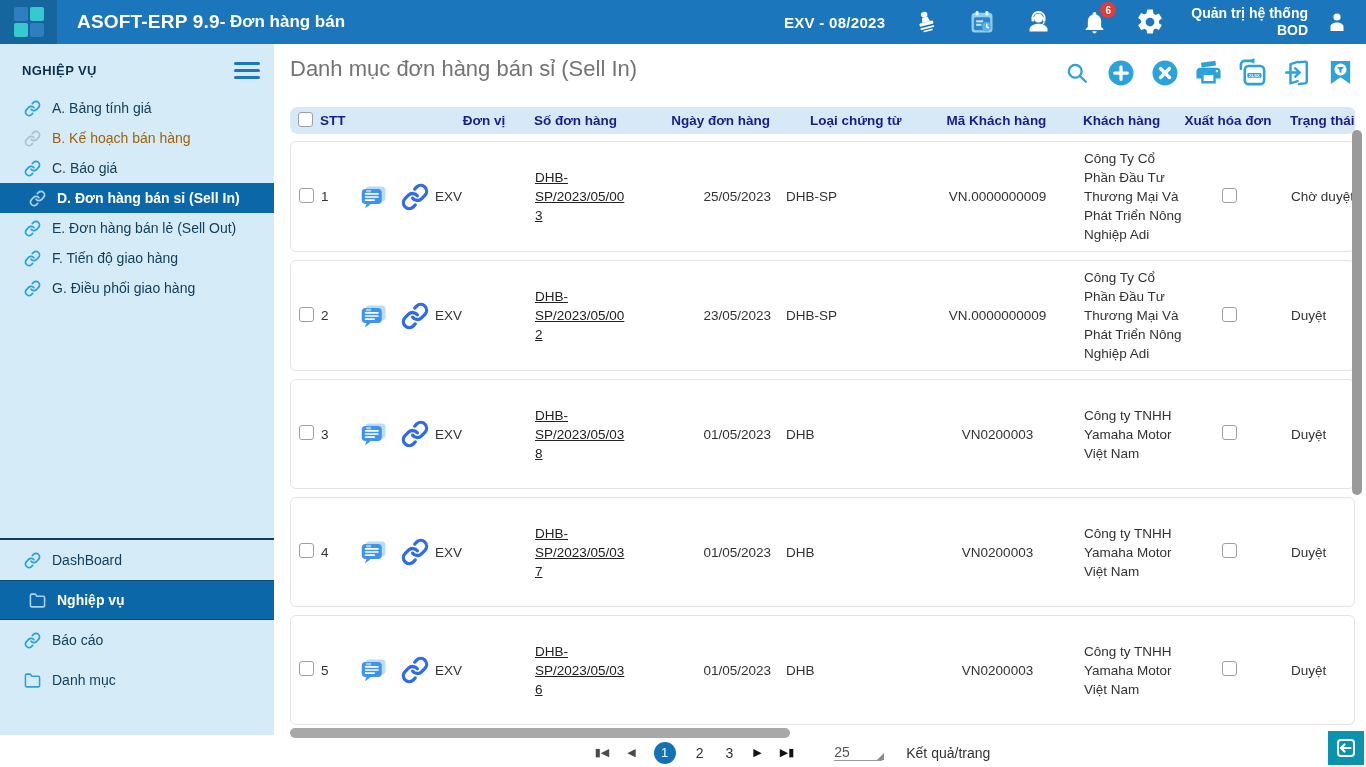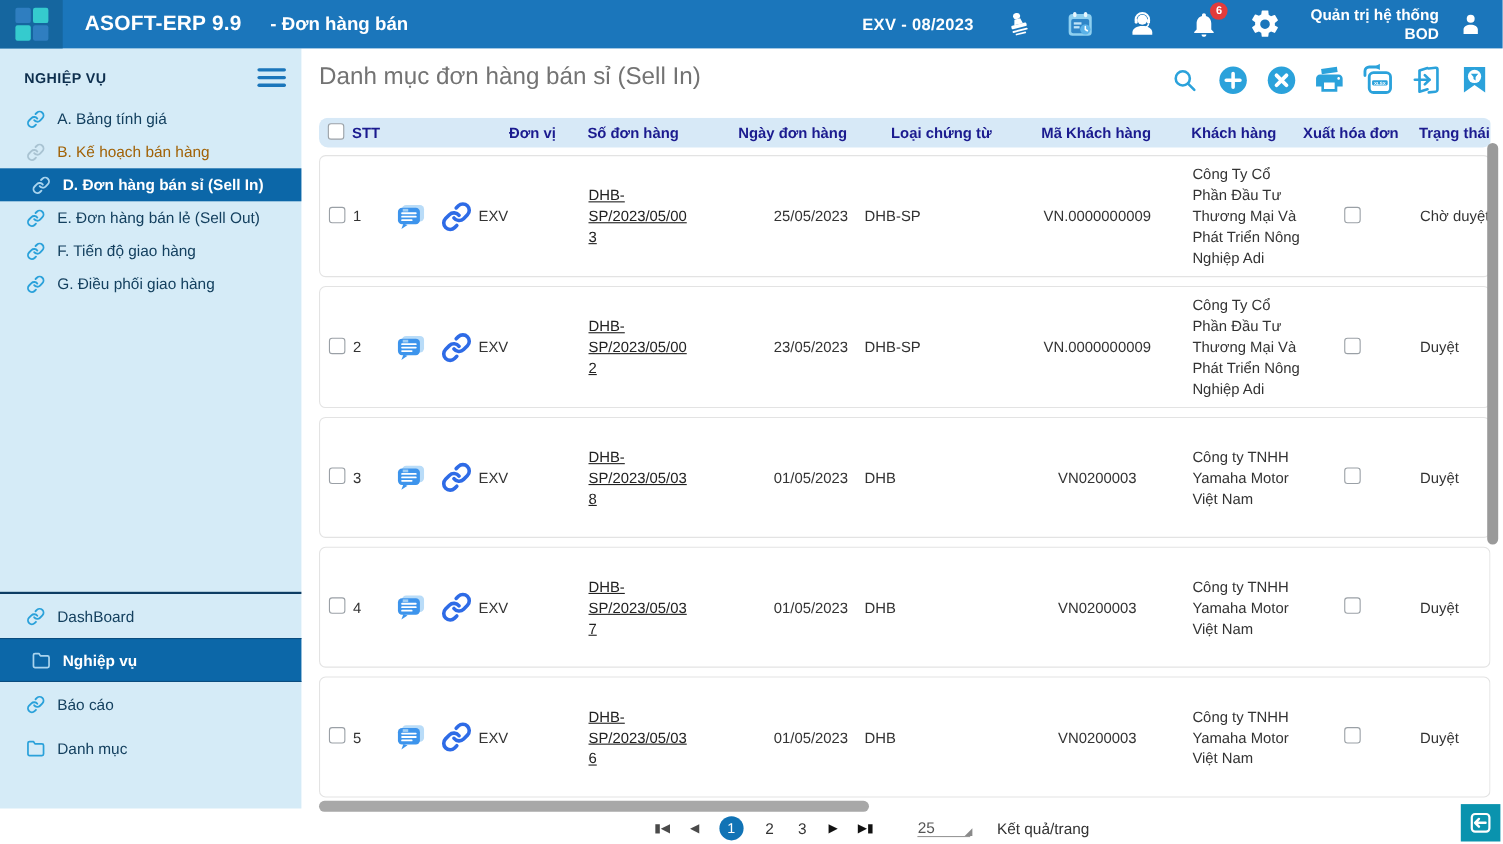--- a/index.html
+++ b/index.html
@@ -9,21 +9,21 @@
   
   .topbar { position:absolute; left:0; top:0; width:1366px; height:44px;
             background:#1b76bb; display:flex; align-items:center; color:#fff; z-index:30; }
   .logo-block { width:57px; height:44px; background:#15669f; display:flex;
                 align-items:center; justify-content:center; flex:0 0 auto; }
   .logo-grid { width:30px; height:30px; display:grid; grid-template-columns:14px 14px;
                grid-template-rows:14px 14px; gap:2px; }
   .logo-grid span { border-radius:2px; }
   .lg-a { background:#2f7ec0; } .lg-b { background:#35cbce; }
   .app-title { font-size:19px; font-weight:bold; margin-left:20px; letter-spacing:.2px; }
-  .page-subtitle { font-size:17px; font-weight:600; margin-left:26px; }
+  .page-subtitle { font-size:17px; font-weight:600; margin-left:0; }
   .topbar-right { margin-left:auto; display:flex; align-items:center; gap:26px; padding-right:14px; }
   .period { font-size:15px; font-weight:bold; letter-spacing:.3px; }
   .tb-icon { width:30px; height:30px; display:flex; align-items:center; justify-content:center;
              position:relative; cursor:pointer; }
   .badge { position:absolute; top:-5px; right:-7px; min-width:16px; height:16px; border-radius:8px;
            background:#e23b3b; color:#fff; font-size:10px; font-weight:bold; display:flex;
            align-items:center; justify-content:center; padding:0 3px; }
   .user-block { text-align:right; font-size:14px; font-weight:bold; line-height:1.25; }
 
   
@@ -205,20 +205,30 @@
     <span class="mi-icon icon-link">
       <svg width="17" height="17" viewBox="0 0 24 24" fill="none" stroke="currentColor" stroke-width="2.4" stroke-linecap="round">
         <path d="M10 13a5 5 0 0 0 7.54.54l3-3a5 5 0 0 0-7.07-7.07l-1.72 1.71"></path>
         <path d="M14 11a5 5 0 0 0-7.54-.54l-3 3a5 5 0 0 0 7.07 7.07l1.71-1.71"></path>
       </svg>
     </span>
 
     <span class="mi-label">B. Kế hoạch bán hàng</span>
   </div>
 
+  <div class="menu-item has-link">
+    <span class="mi-icon icon-link">
+      <svg width="17" height="17" viewBox="0 0 24 24" fill="none" stroke="currentColor" stroke-width="2.4" stroke-linecap="round">
+        <path d="M10 13a5 5 0 0 0 7.54.54l3-3a5 5 0 0 0-7.07-7.07l-1.72 1.71"></path>
+        <path d="M14 11a5 5 0 0 0-7.54-.54l-3 3a5 5 0 0 0 7.07 7.07l1.71-1.71"></path>
+      </svg>
+    </span>
+
+    <span class="mi-label">C. Báo giá</span>
+  </div>
 
   <div class="menu-item has-link selected">
     <span class="mi-icon icon-link">
       <svg width="17" height="17" viewBox="0 0 24 24" fill="none" stroke="currentColor" stroke-width="2.4" stroke-linecap="round">
         <path d="M10 13a5 5 0 0 0 7.54.54l3-3a5 5 0 0 0-7.07-7.07l-1.72 1.71"></path>
         <path d="M14 11a5 5 0 0 0-7.54-.54l-3 3a5 5 0 0 0 7.07 7.07l1.71-1.71"></path>
       </svg>
     </span>
 
     <span class="mi-label">D. Đơn hàng bán sỉ (Sell In)</span>

